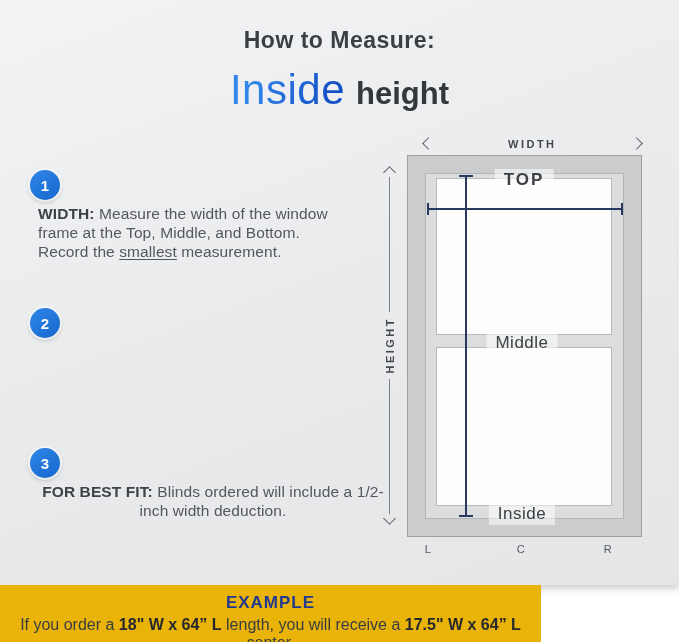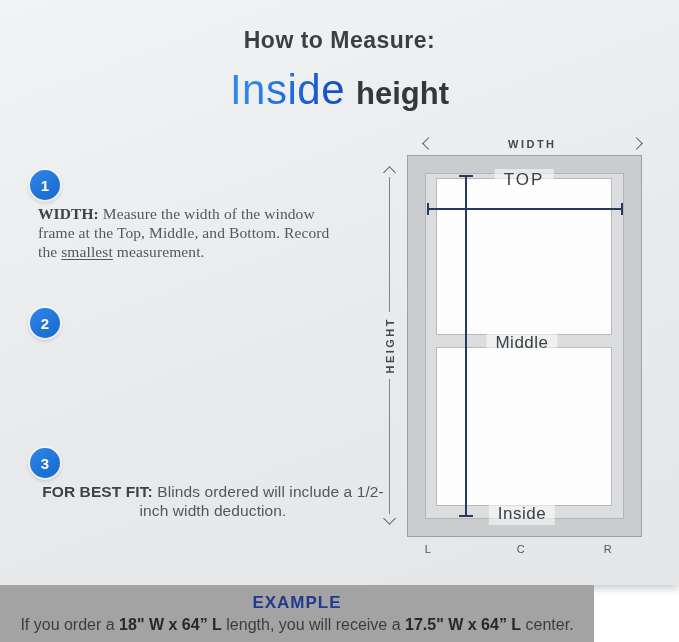--- a/index.html
+++ b/index.html
@@ -27,21 +27,21 @@
   
   .badge { position:absolute; left:30px; width:30px; height:30px; border-radius:50%;
            background:linear-gradient(145deg,#2f86e8,#1668cd);
            box-shadow:0 0 0 2px rgba(255,255,255,.65), 0 2px 5px rgba(0,0,0,.25);
            display:flex; align-items:center; justify-content:center;
            color:#ffffff; font-size:15px; font-weight:700; }
   .step-text { position:absolute; left:38px; font-size:15.5px; line-height:19px;
                color:#54575c; letter-spacing:.1px; }
   .step-text strong { color:#3e4146; font-weight:700; }
   .step-text .u { text-decoration:underline; text-underline-offset:2px; }
-  #step1-badge { top:170px; }  #step1-text { top:204px; width:300px;font-family:Liberation Serif, serif; }
+  #step1-badge { top:170px; }  #step1-text { top:204px; width:300px; }
   #step2-badge { top:308px; }  #step2-text { top:342px; width:302px; }
   #step3-badge { top:448px; }  #step3-text { top:482px; width:350px;text-align:center; }
 
   
   #window { position:absolute; left:407px; top:155px; width:235px; height:382px;
             background:#cbccce; border:1px solid #9ea0a2; }
   #jamb { position:absolute; left:17px; top:17px; right:17px; bottom:17px;
           background:#dcddde; border:1px solid #b3b5b7; }
   .pane { position:absolute; left:28px; width:176px; background:#fdfdfe;
           border:1px solid #b7b9bb; }
@@ -52,21 +52,21 @@
   #vline      { left:57px;  top:19px;  width:2px;  height:342px; }
   #vline-cap1 { left:51px;  top:19px;  width:14px; height:2px; }
   #vline-cap2 { left:51px;  top:359px; width:14px; height:2px; }
   #hline      { left:19px;  top:52px;  width:196px; height:2px; }
   #hline-cap1 { left:19px;  top:47px;  width:2px;  height:12px; }
   #hline-cap2 { left:213px; top:47px;  width:2px;  height:12px; }
 
   .pos-label { position:absolute; transform:translateX(-50%);
                background:rgba(255,255,255,.55); padding:0 9px; height:22px;
                line-height:22px; font-size:17px; color:#3d4045; white-space:nowrap; }
-  #lbl-top    { left:116px; top:13px;  letter-spacing:2px; font-weight:400; }
+  #lbl-top    { left:116px; top:13px;  letter-spacing:2px; font-weight:700; }
   #lbl-middle { left:114px; top:176px; letter-spacing:.5px; }
   #lbl-bottom { left:114px; top:347px; letter-spacing:.5px; }
 
   
   .chev { width:9px; height:9px; border:0 solid #5b5e62;
           border-top-width:1.5px; border-left-width:1.5px; flex:none; }
   .chev.up    { transform:rotate(45deg); }
   .chev.down  { transform:rotate(225deg); }
   .chev.left  { transform:rotate(-45deg); }
   .chev.right { transform:rotate(135deg); }
@@ -79,22 +79,22 @@
   #height-arrow { position:absolute; left:382px; top:168px; width:15px; height:355px;
                   display:flex; flex-direction:column; align-items:center; }
   #height-arrow .dim-text { writing-mode:vertical-rl; transform:rotate(180deg);
                             padding:5px 0; }
 
   .lcr { position:absolute; top:543px; width:16px; text-align:center;
          font-size:11px; color:#55585c; letter-spacing:.5px; }
   #lbl-l { left:420px; } #lbl-c { left:513px; } #lbl-r { left:600px; }
 
   
-  #footer { position:absolute; left:0; top:585px; width:594px; height:57px;
-            background:#a3a3a3; text-align:center; }
+  #footer { position:absolute; left:0; top:585px; width:541px; height:57px;
+            background:#eab308; text-align:center; }
   #example-heading { margin-top:8px; font-size:17px; font-weight:700;
                      color:#21398e; letter-spacing:1px; }
   #example-text { margin-top:3px; font-size:16px; color:#3a3d42; }
   #example-text b { color:#26282c; }
 </style>
 </head>
 <body>
 
 <div id="stage">
   <div id="panel"></div>

